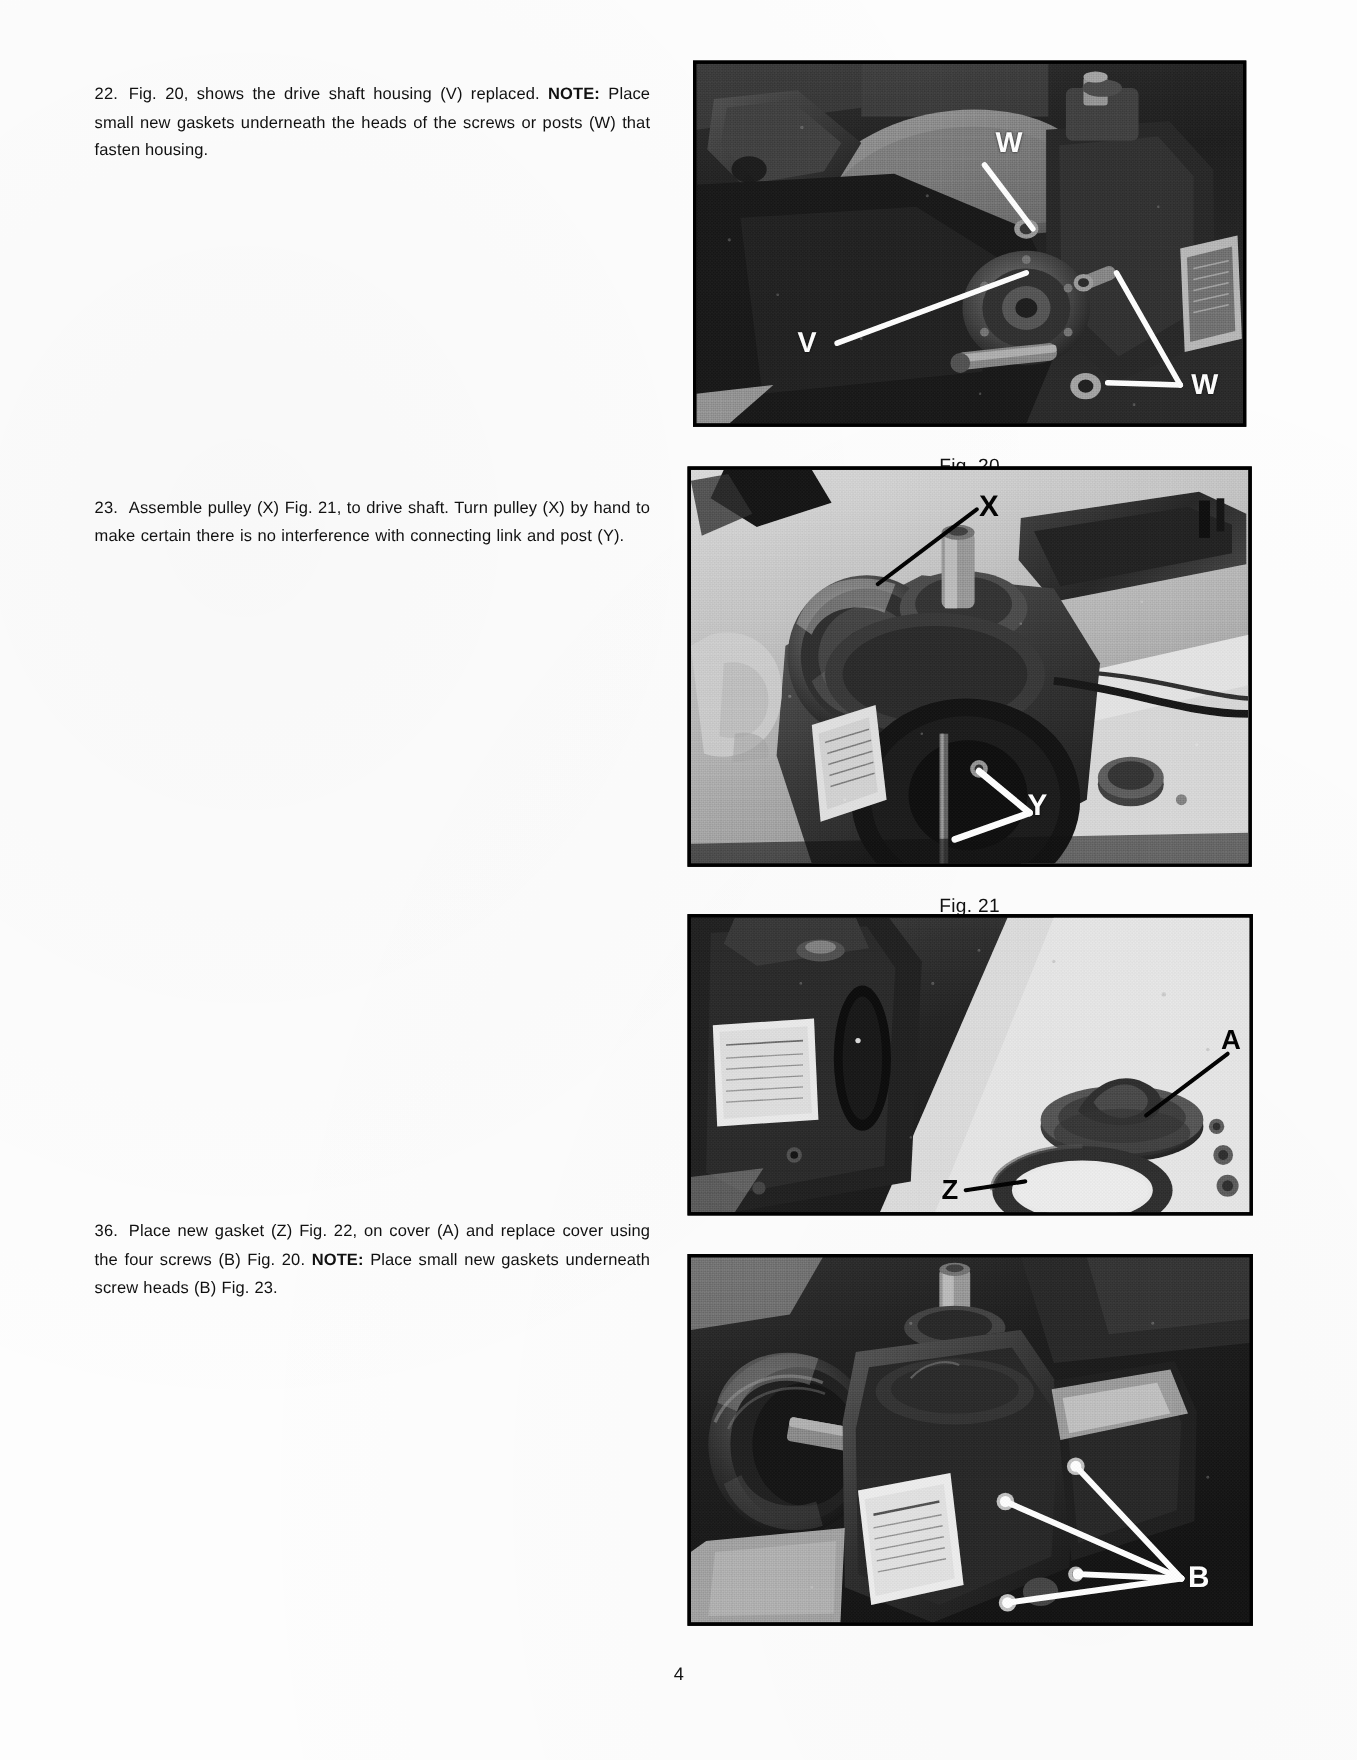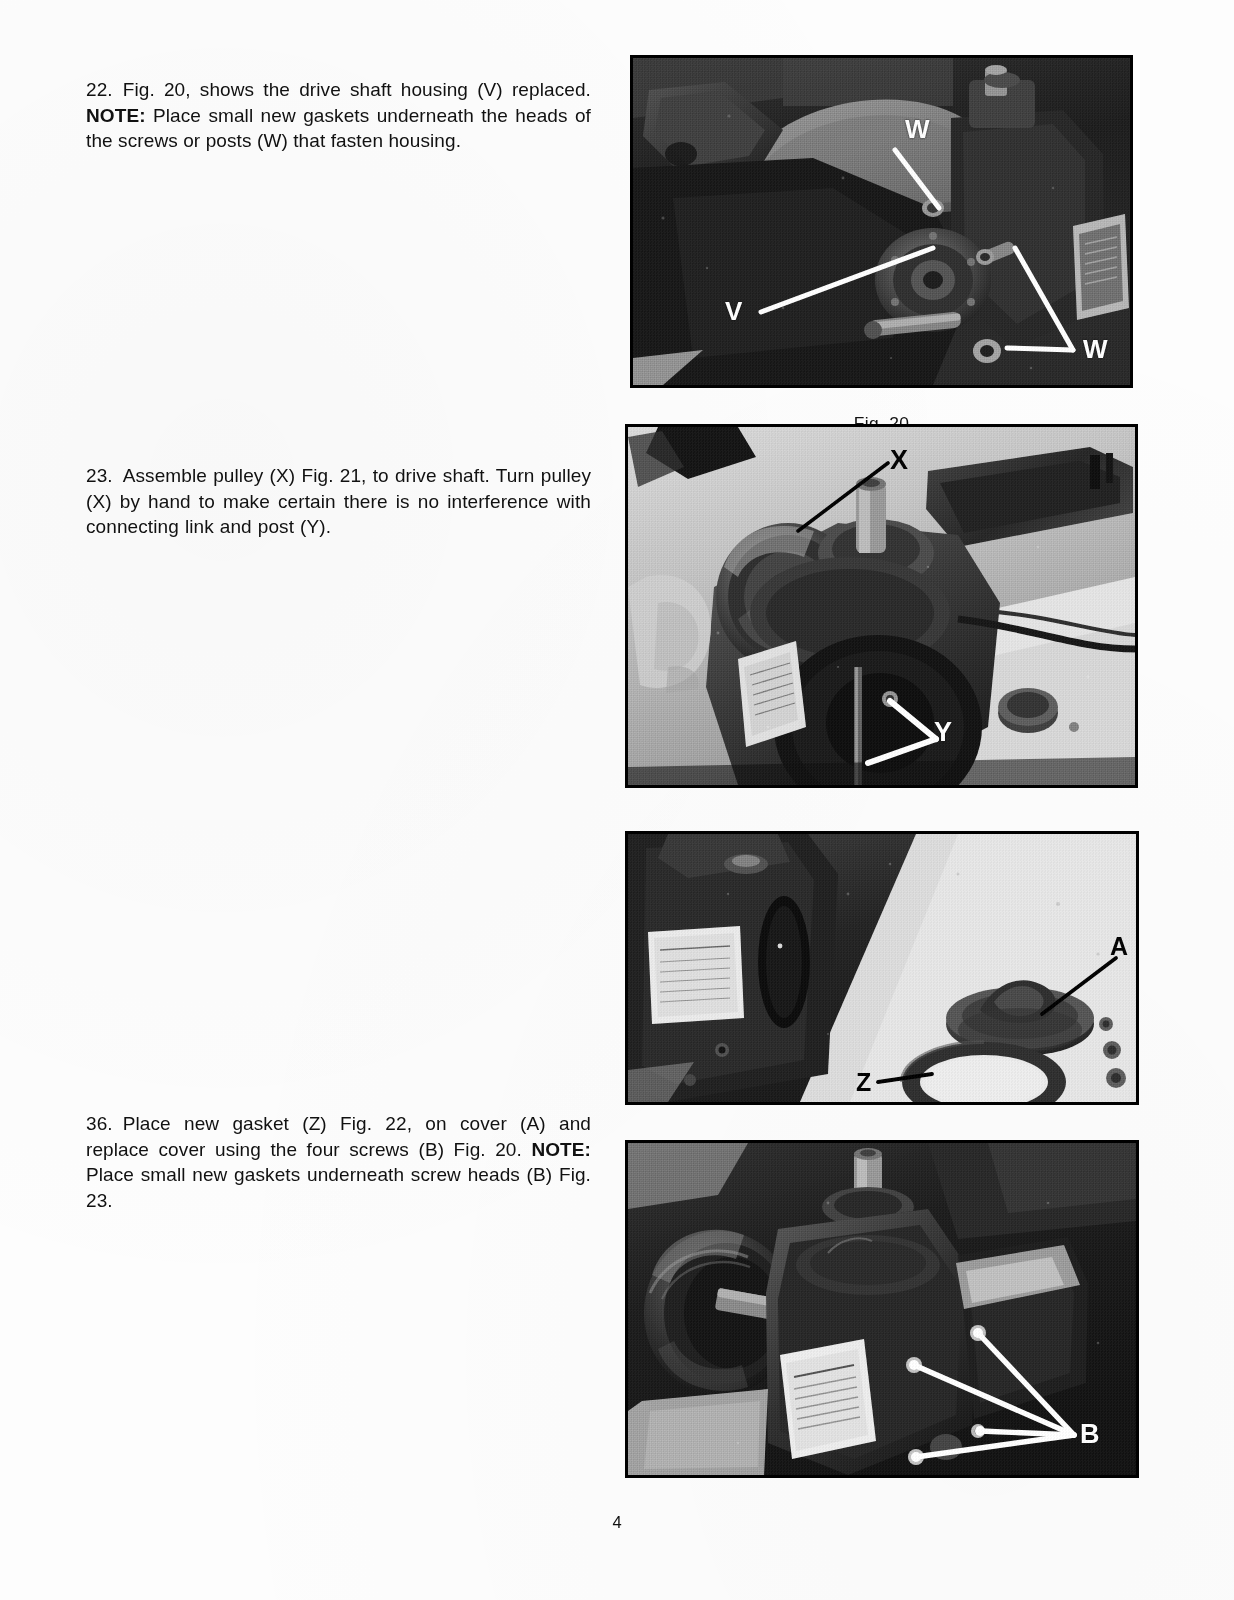--- a/index.html
+++ b/index.html
@@ -36,34 +36,34 @@
   
   .text-col {
     position: absolute;
     left: 86px;
     width: 505px;
     top: 0;
   }
   .para {
     position: absolute;
     width: 505px;
-    font-size: 19px;
+    font-size: 15px;
     line-height: 25.5px;
     letter-spacing: 0.1px;
     text-align: justify;
     color: #111;
   }
   .para .num {
     margin-right: 10px;
   }
   .para .bold {
     font-weight: bold;
   }
   #para-22 { top: 58px; }
-  #para-23 { top: 444px; }
+  #para-23 { top: 434px; }
   #para-24 { top: 1092px; }
 
   
   #para-23 { word-spacing: 0.6px; }
   #para-24 { word-spacing: 0.4px; }
 
   
   .fig-wrap {
     position: absolute;
   }
@@ -401,20 +401,21 @@
           </g>
         </svg>
 
         <div class="lbl lbl-black" style="left:262px; top:20px; font-size:27px;">X</div>
         <div class="lbl lbl-white" style="left:306px; top:292px; font-size:27px;">Y</div>
 
         <div class="halftone"></div>
         <div class="grain"></div>
       </div>
     </div>
+    <div class="fig-caption">Fig. 21</div>
   </div>
 
   <div class="fig-wrap" id="fig22-wrap">
     <div class="fig-frame" id="fig22">
       <div class="photo">
         <svg viewBox="0 0 508 268" preserveAspectRatio="none" style="position:absolute;inset:0;width:100%;height:100%;">
           <defs>
             <linearGradient id="f22dark" x1="0" y1="0" x2="0.6" y2="1">
               <stop offset="0%" stop-color="#3a3a3a"></stop>
               <stop offset="45%" stop-color="#202020"></stop>

